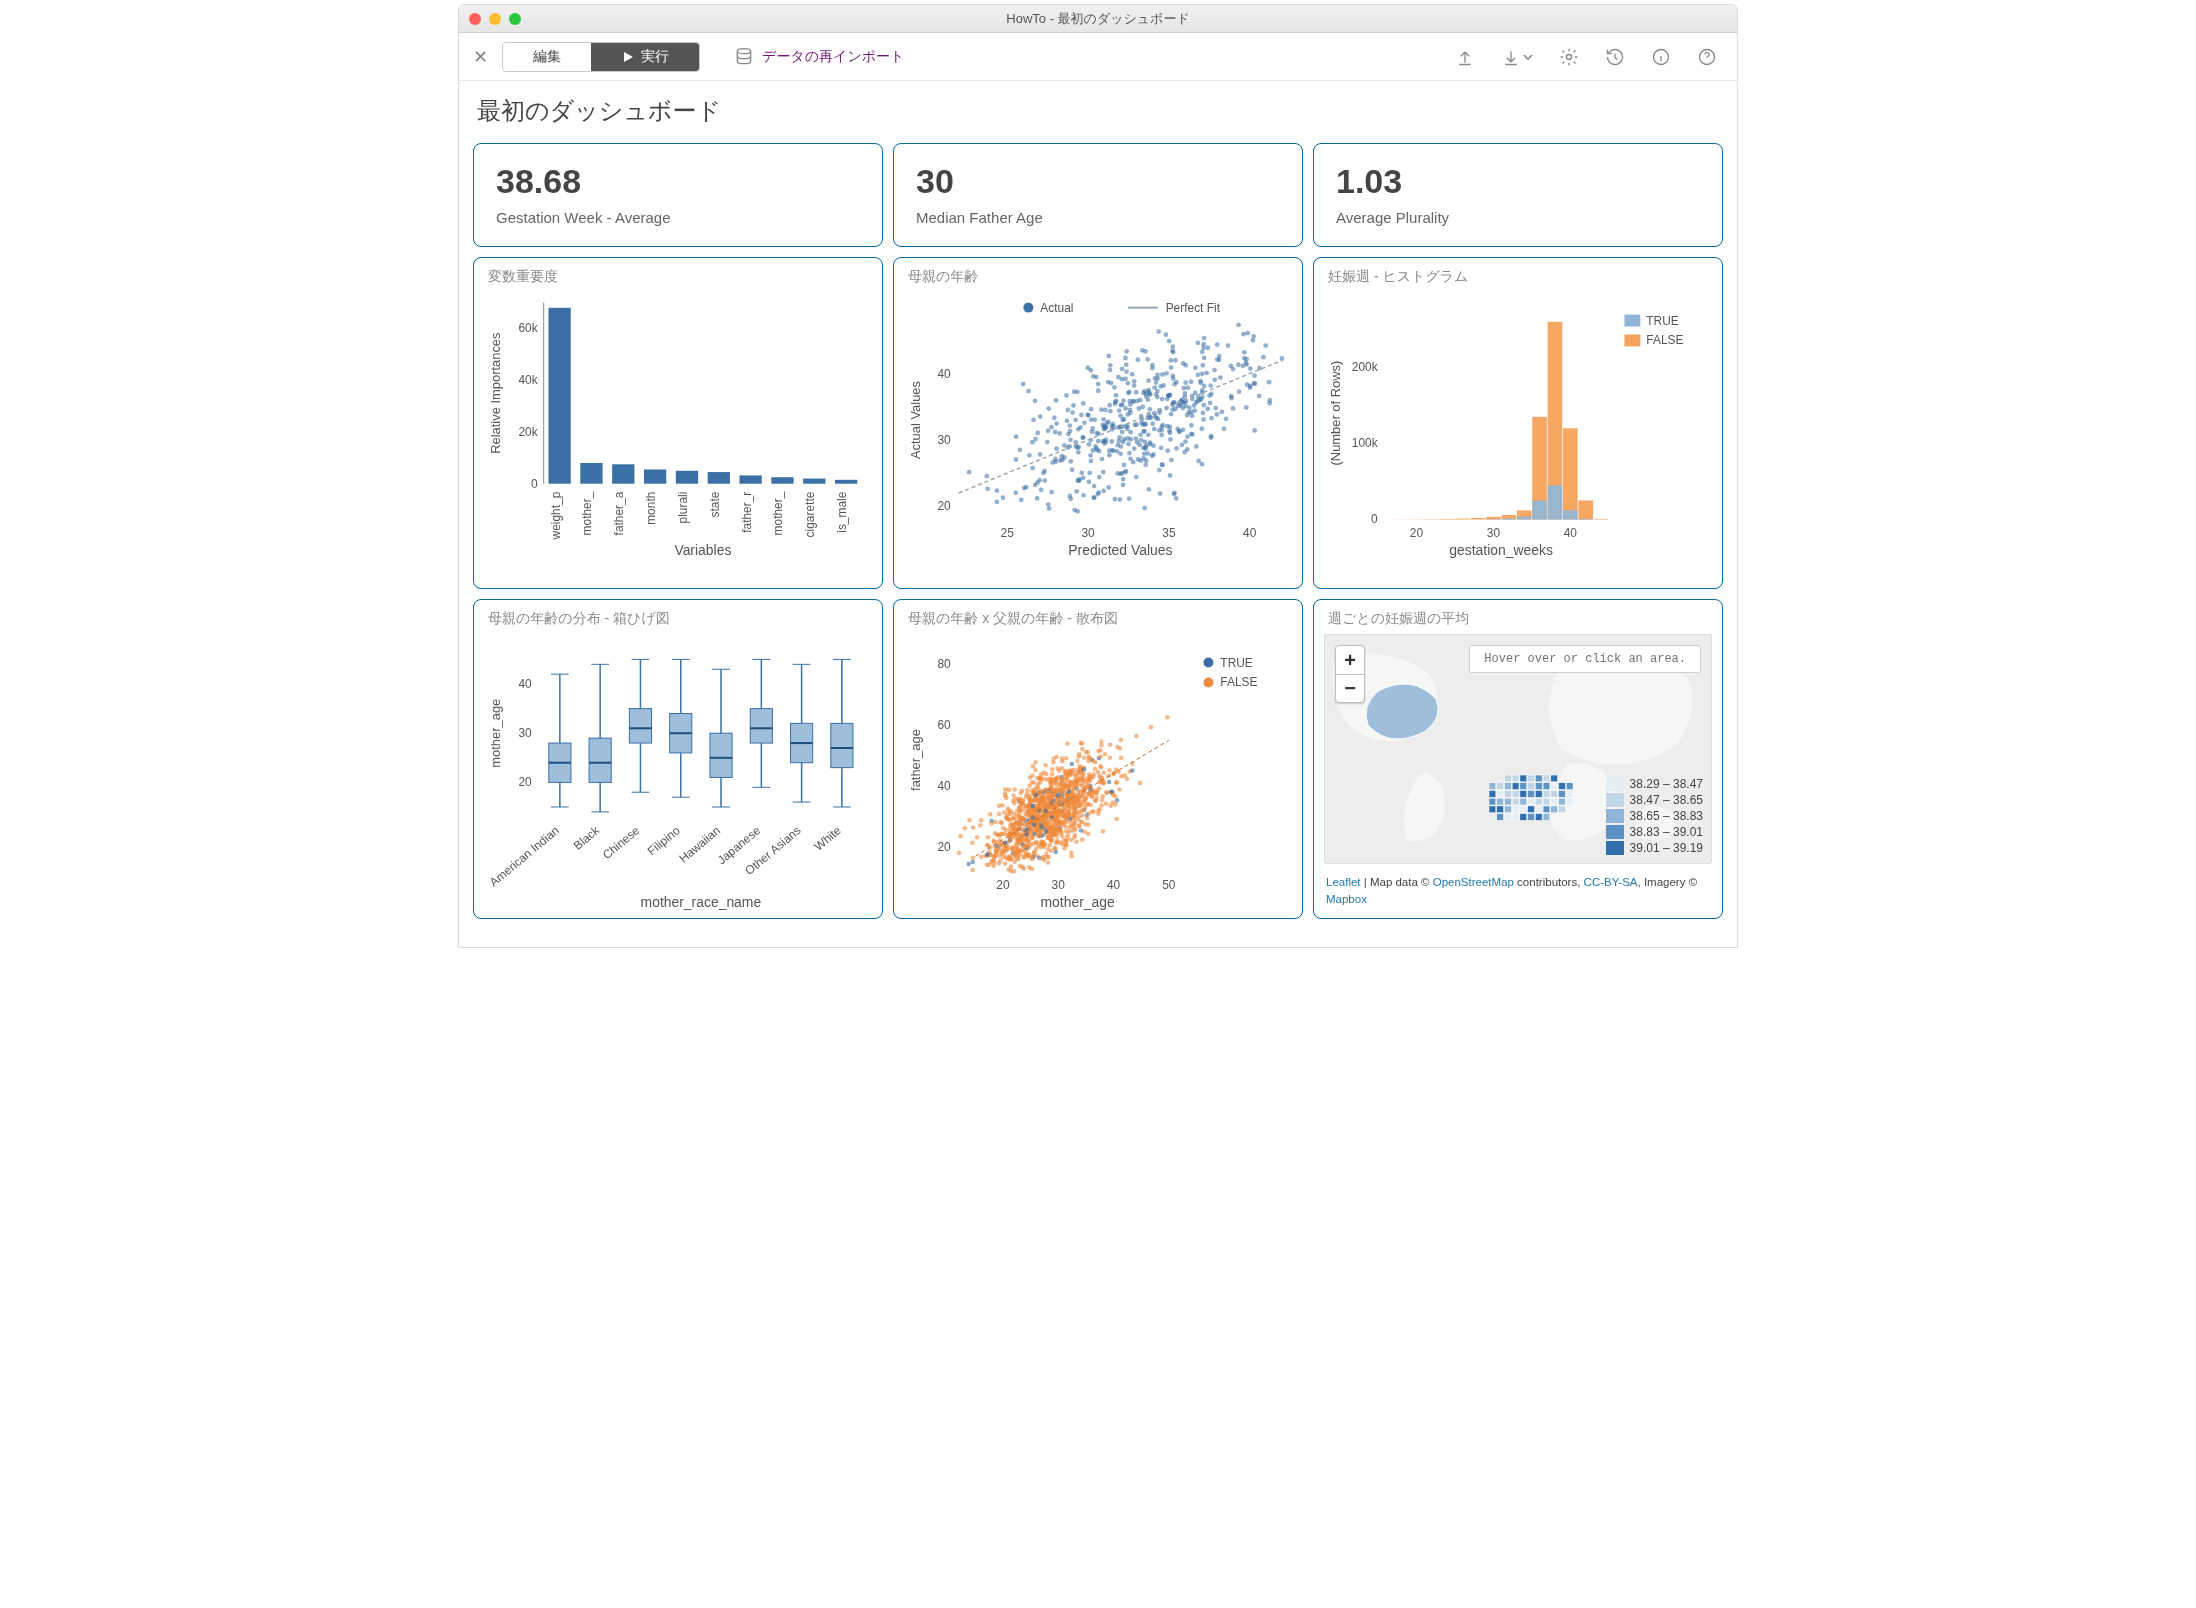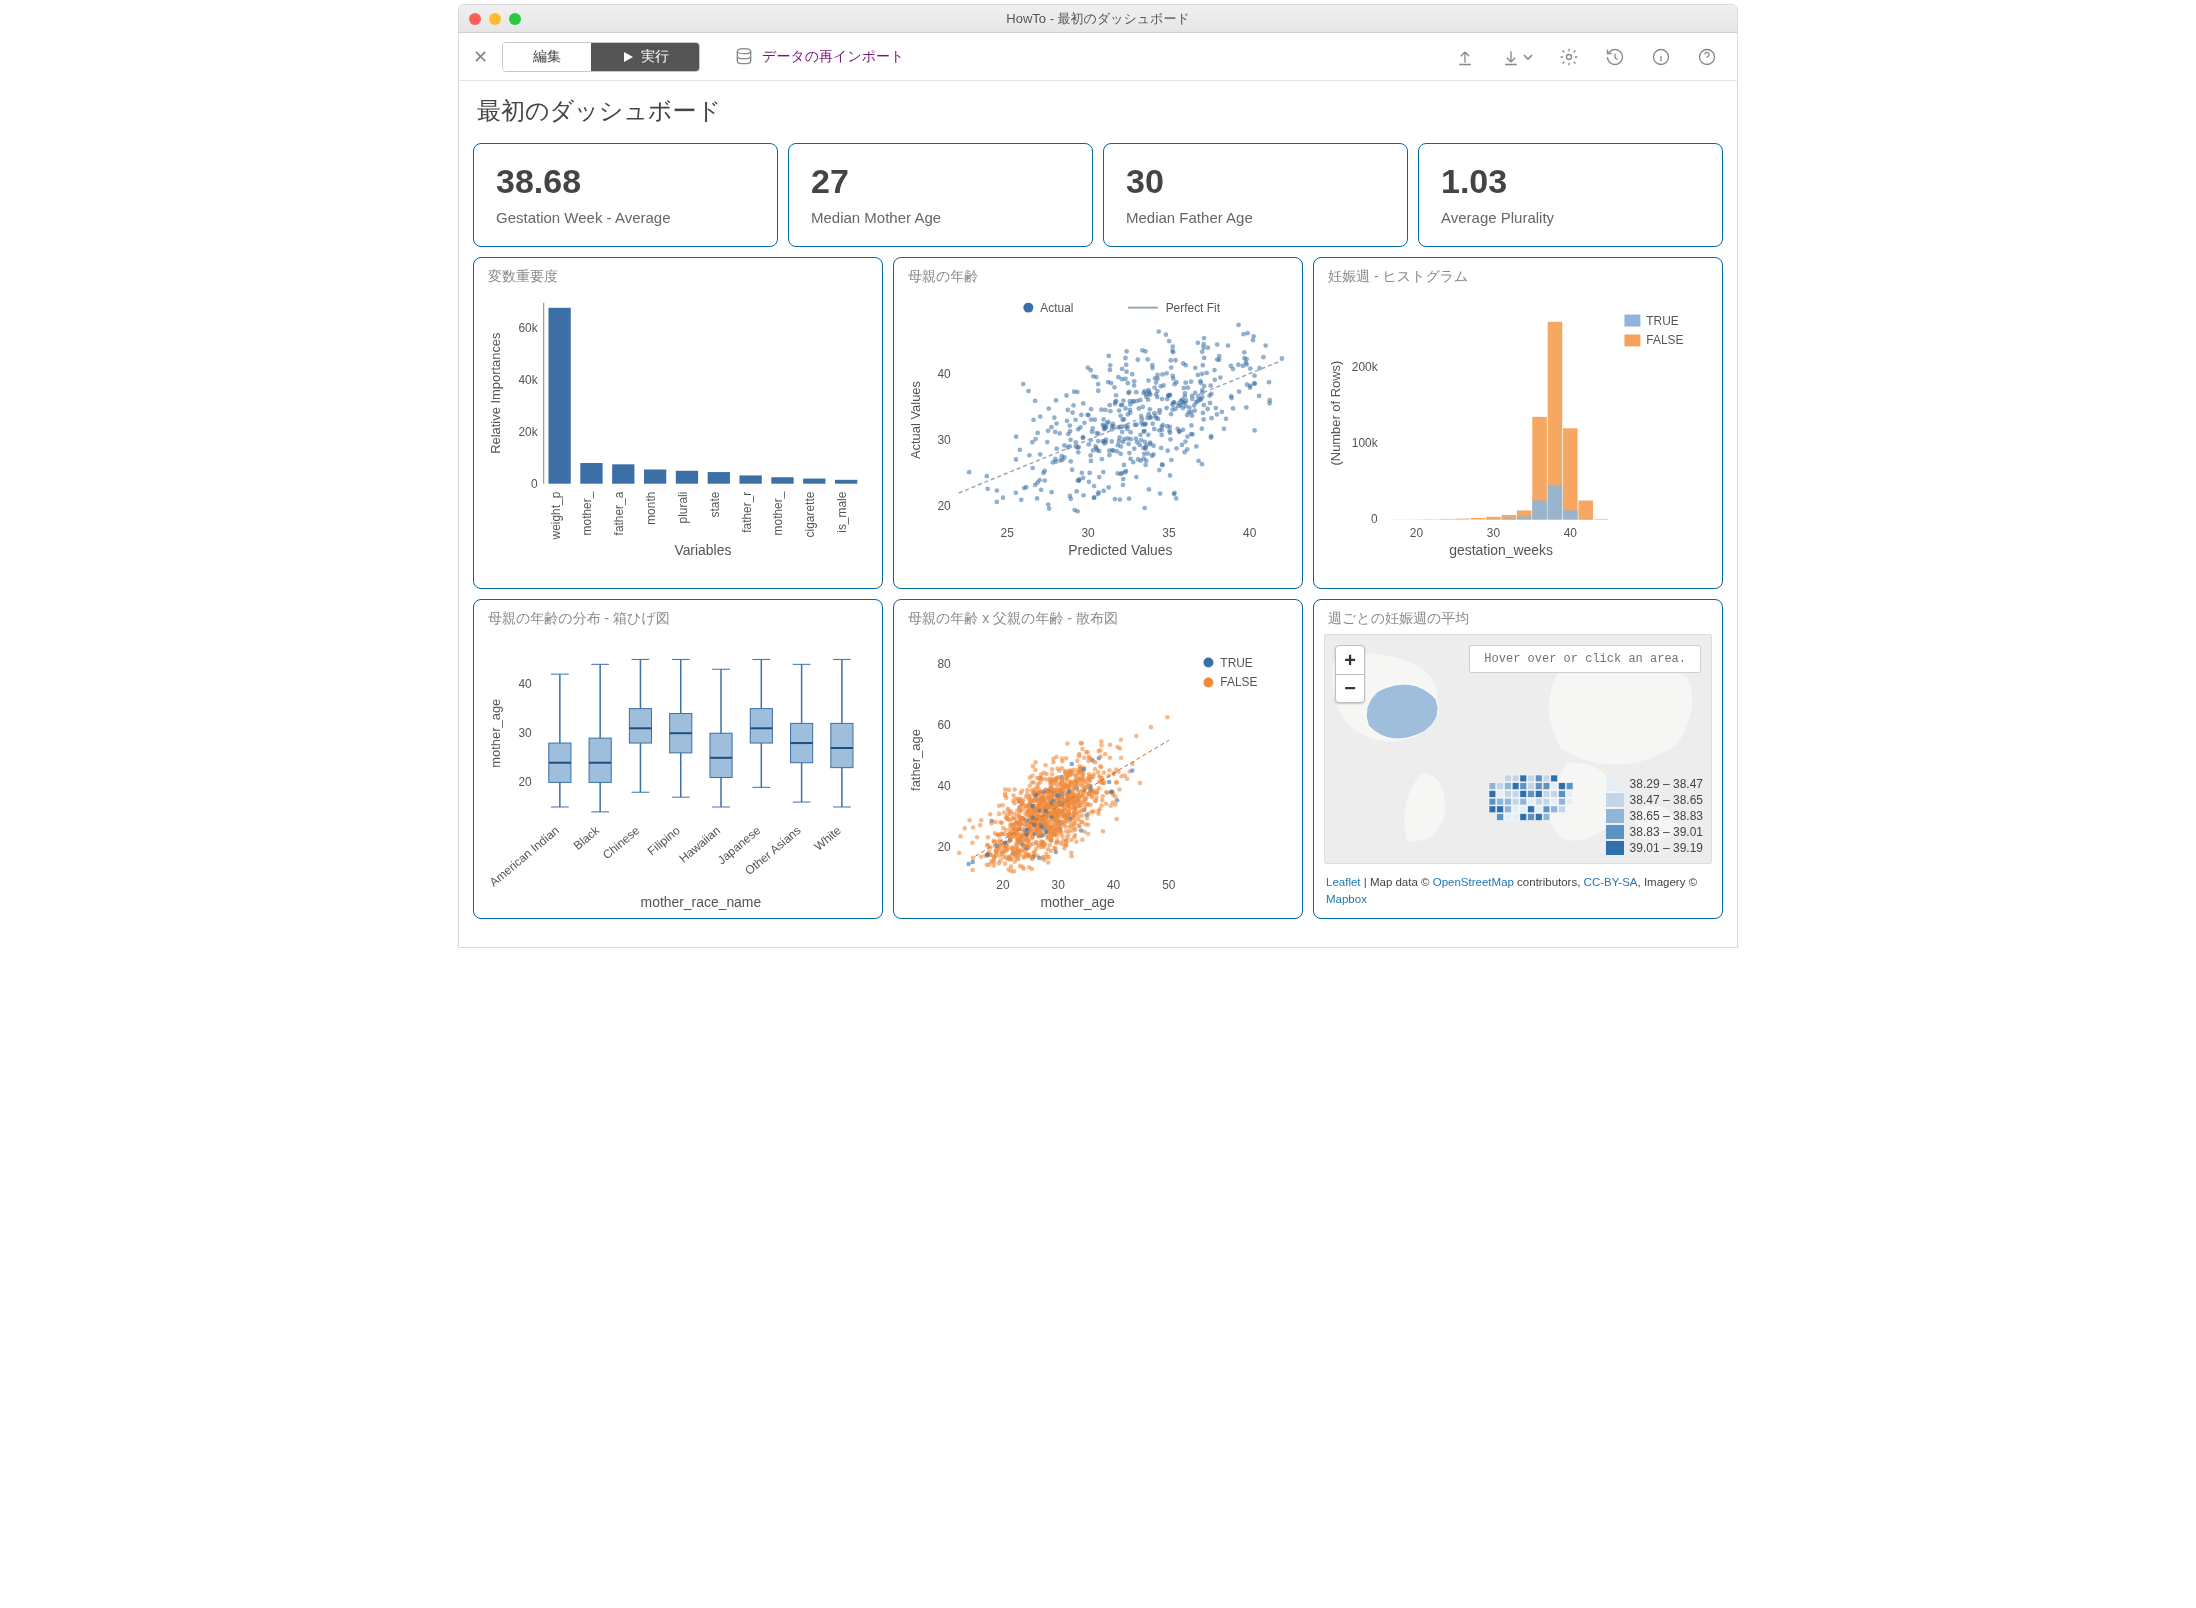--- a/index.html
+++ b/index.html
@@ -136,24 +136,20 @@
   </div>
 
   <div class="page-title">最初のダッシュボード</div>
 
   <div class="grid">
 
     <div class="row">
       <div class="card kpi">
         <div class="val">38.68</div>
         <div class="lbl">Gestation Week - Average</div>
-      </div>
-      <div class="card kpi">
-        <div class="val">27</div>
-        <div class="lbl">Median Mother Age</div>
       </div>
       <div class="card kpi">
         <div class="val">30</div>
         <div class="lbl">Median Father Age</div>
       </div>
       <div class="card kpi">
         <div class="val">1.03</div>
         <div class="lbl">Average Plurality</div>
       </div>
     </div>

